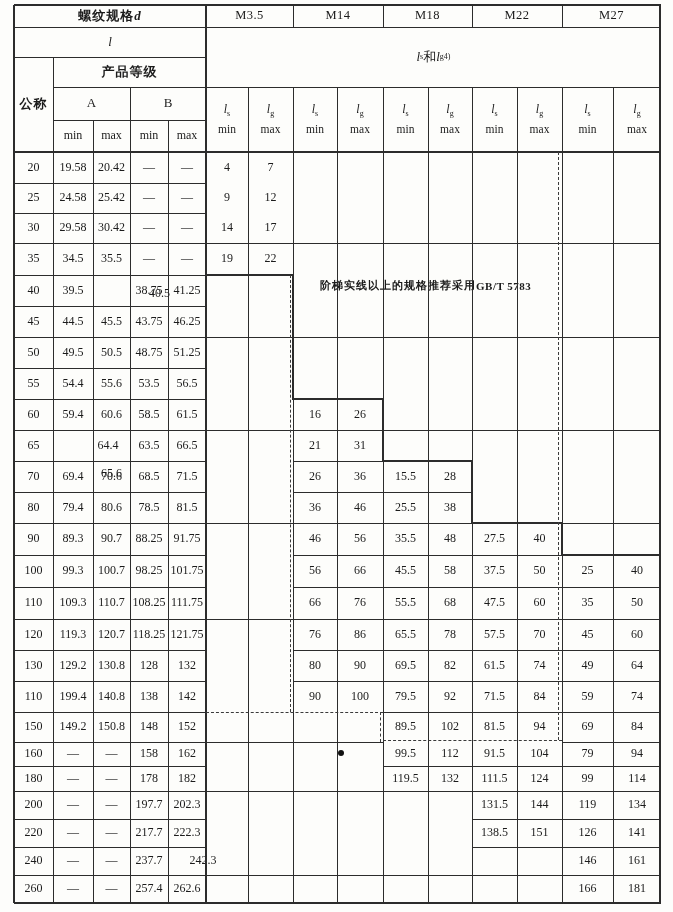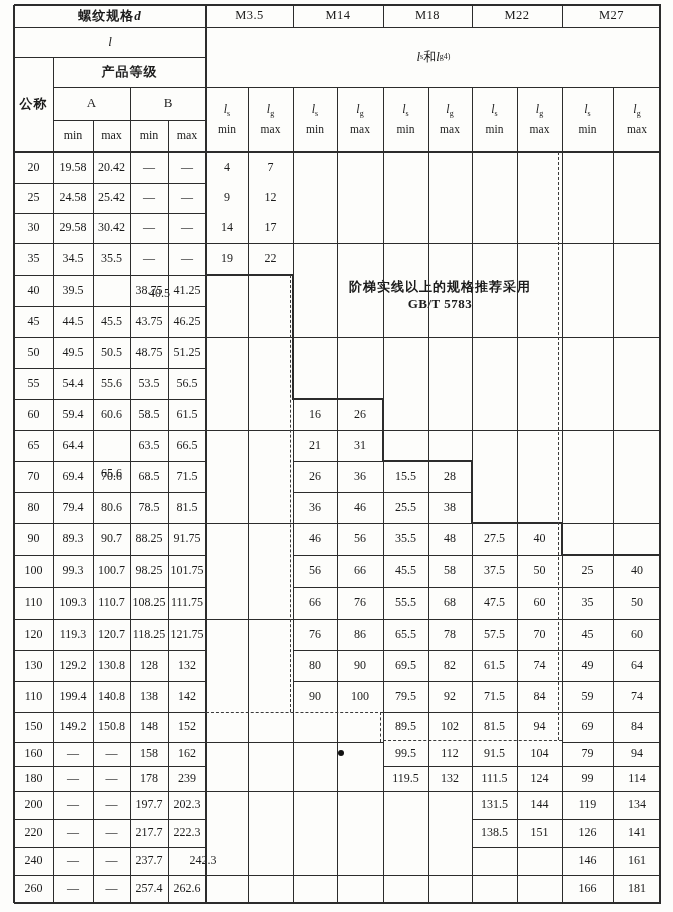--- a/index.html
+++ b/index.html
@@ -9,22 +9,22 @@
         font-size:12px;line-height:1.1;text-align:center;white-space:nowrap;}
   .cn{font-weight:bold;font-size:13px;letter-spacing:1px;}
   .sz{font-size:12.5px;letter-spacing:0.5px;}
   .sub2{display:flex;flex-direction:column;align-items:center;justify-content:center;gap:7px;}
   sub{font-size:8px;line-height:0;}
   sup{font-size:8px;line-height:0;}
   i{font-style:italic;}
   .hline,.vline{position:absolute;background:#2c2c2c;}
   .dashh{position:absolute;height:0;border-top:1.5px dashed #3a3a3a;background:none;}
   .dashv{position:absolute;width:0;border-left:1.5px dashed #3a3a3a;background:none;}
-  .note{position:absolute;display:flex;flex-direction:column;align-items:center;gap:0;
-        font-weight:bold;font-size:13px;letter-spacing:1px;}
+  .note{position:absolute;display:flex;flex-direction:row;align-items:center;gap:0;
+        font-weight:bold;font-size:11px;letter-spacing:1px;}
   .dot{position:absolute;width:6px;height:6px;border-radius:50%;background:#111;}
 </style>
 </head>
 <body>
 
 <div id="page">
 
   <div class="cell cn" style="left:14px;top:5px;width:192px;height:22px;">螺纹规格 <i>d</i></div>
 
   <div class="cell sz" style="left:206px;top:5px;width:87px;height:22px;">M3.5</div>
@@ -147,21 +147,21 @@
     <div class="cell" style="left: 130px; top: 368px; width: 38px; height: 31px;">53.5</div>
     <div class="cell" style="left: 168px; top: 368px; width: 38px; height: 31px;">56.5</div>
     <div class="cell" style="left: 14px; top: 399px; width: 39px; height: 31px;">60</div>
     <div class="cell" style="left: 53px; top: 399px; width: 40px; height: 31px;">59.4</div>
     <div class="cell" style="left: 93px; top: 399px; width: 37px; height: 31px;">60.6</div>
     <div class="cell" style="left: 130px; top: 399px; width: 38px; height: 31px;">58.5</div>
     <div class="cell" style="left: 168px; top: 399px; width: 38px; height: 31px;">61.5</div>
     <div class="cell" style="left: 293px; top: 399px; width: 44px; height: 31px;">16</div>
     <div class="cell" style="left: 337px; top: 399px; width: 46px; height: 31px;">26</div>
     <div class="cell" style="left: 14px; top: 430px; width: 39px; height: 31px;">65</div>
-    <div class="cell" style="left: 53px; top: 430px; width: 40px; height: 31px;">64.4</div>
+    <div class="cell" style="left: 53px; top: 430px; width: 40px; height: 31px; padding-left: 35px;">64.4</div>
     <div class="cell" style="left: 93px; top: 430px; width: 37px; height: 31px; margin-top: 28px;">65.6</div>
     <div class="cell" style="left: 130px; top: 430px; width: 38px; height: 31px;">63.5</div>
     <div class="cell" style="left: 168px; top: 430px; width: 38px; height: 31px;">66.5</div>
     <div class="cell" style="left: 293px; top: 430px; width: 44px; height: 31px;">21</div>
     <div class="cell" style="left: 337px; top: 430px; width: 46px; height: 31px;">31</div>
     <div class="cell" style="left: 14px; top: 461px; width: 39px; height: 31px;">70</div>
     <div class="cell" style="left: 53px; top: 461px; width: 40px; height: 31px;">69.4</div>
     <div class="cell" style="left: 93px; top: 461px; width: 37px; height: 31px;">70.6</div>
     <div class="cell" style="left: 130px; top: 461px; width: 38px; height: 31px;">68.5</div>
     <div class="cell" style="left: 168px; top: 461px; width: 38px; height: 31px;">71.5</div>
@@ -273,21 +273,21 @@
     <div class="cell" style="left: 383px; top: 742px; width: 45px; height: 24px;">99.5</div>
     <div class="cell" style="left: 428px; top: 742px; width: 44px; height: 24px;">112</div>
     <div class="cell" style="left: 472px; top: 742px; width: 45px; height: 24px;">91.5</div>
     <div class="cell" style="left: 517px; top: 742px; width: 45px; height: 24px;">104</div>
     <div class="cell" style="left: 562px; top: 742px; width: 51px; height: 24px;">79</div>
     <div class="cell" style="left: 613px; top: 742px; width: 48px; height: 24px;">94</div>
     <div class="cell" style="left: 14px; top: 766px; width: 39px; height: 25px;">180</div>
     <div class="cell" style="left: 53px; top: 766px; width: 40px; height: 25px;">—</div>
     <div class="cell" style="left: 93px; top: 766px; width: 37px; height: 25px;">—</div>
     <div class="cell" style="left: 130px; top: 766px; width: 38px; height: 25px;">178</div>
-    <div class="cell" style="left: 168px; top: 766px; width: 38px; height: 25px;">239</div>
+    <div class="cell" style="left: 168px; top: 766px; width: 38px; height: 25px;">182</div>
     <div class="cell" style="left: 383px; top: 766px; width: 45px; height: 25px;">119.5</div>
     <div class="cell" style="left: 428px; top: 766px; width: 44px; height: 25px;">132</div>
     <div class="cell" style="left: 472px; top: 766px; width: 45px; height: 25px;">111.5</div>
     <div class="cell" style="left: 517px; top: 766px; width: 45px; height: 25px;">124</div>
     <div class="cell" style="left: 562px; top: 766px; width: 51px; height: 25px;">99</div>
     <div class="cell" style="left: 613px; top: 766px; width: 48px; height: 25px;">114</div>
     <div class="cell" style="left: 14px; top: 791px; width: 39px; height: 28px;">200</div>
     <div class="cell" style="left: 53px; top: 791px; width: 40px; height: 28px;">—</div>
     <div class="cell" style="left: 93px; top: 791px; width: 37px; height: 28px;">—</div>
     <div class="cell" style="left: 130px; top: 791px; width: 38px; height: 28px;">197.7</div>

